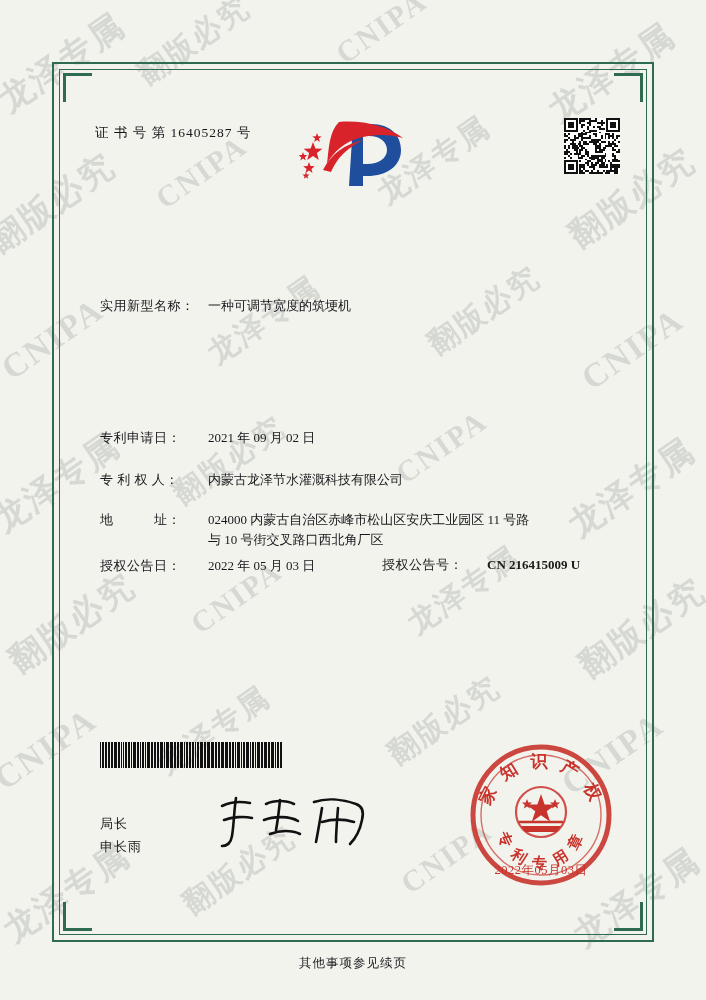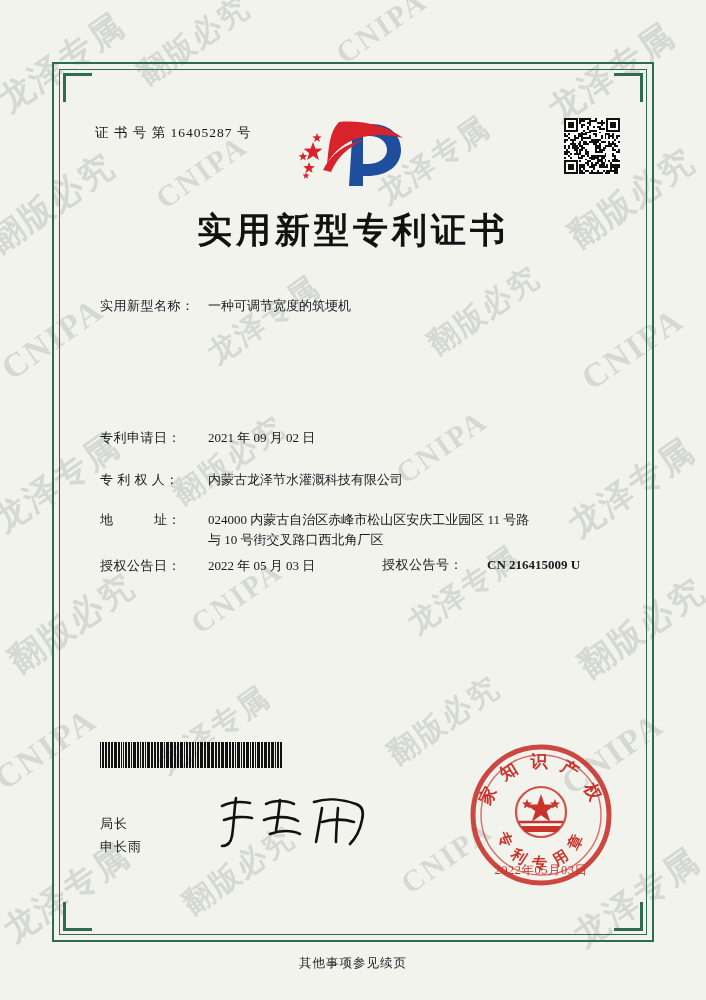--- a/index.html
+++ b/index.html
@@ -726,21 +726,20 @@
       <g fill="#d8232a">
         <polygon points="34,24 36.4,30.6 43.4,30.8 37.9,35.1 39.8,41.9 34,37.9 28.2,41.9 30.1,35.1 24.6,30.8 31.6,30.6"></polygon>
         <polygon points="30,44 31.5,48.1 35.8,48.2 32.4,50.9 33.6,55.1 30,52.6 26.4,55.1 27.6,50.9 24.2,48.2 28.5,48.1"></polygon>
         <polygon points="38,15 39.2,18.3 42.7,18.4 39.9,20.5 40.9,23.9 38,21.9 35.1,23.9 36.1,20.5 33.3,18.4 36.8,18.3"></polygon>
         <polygon points="24,34 25.1,37.1 28.4,37.2 25.8,39.2 26.7,42.4 24,40.5 21.3,42.4 22.2,39.2 19.6,37.2 22.9,37.1"></polygon>
         <polygon points="27,54 27.9,56.5 30.6,56.6 28.5,58.2 29.2,60.8 27,59.3 24.8,60.8 25.5,58.2 23.4,56.6 26.1,56.5"></polygon>
       </g>
     </svg>
   </div>
 
-  <div id="title">实用新型专利证书</div>
 
   <div class="field" id="f-name">
     <span class="label">实用新型名称：</span><span class="value">一种可调节宽度的筑埂机</span>
   </div>
 
 
 
   <div class="field" id="f-appdate">
     <span class="label">专利申请日：</span><span class="value">2021 年 09 月 02 日</span>
   </div>

